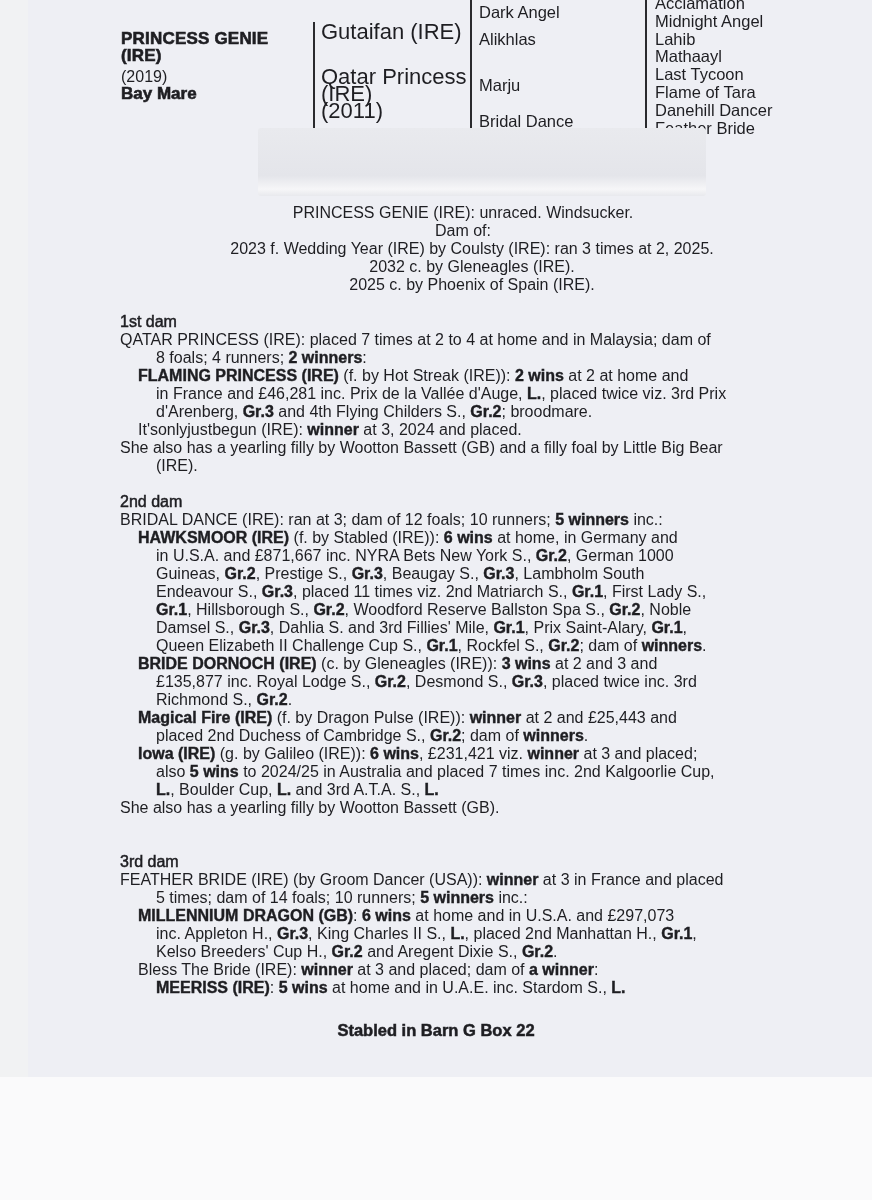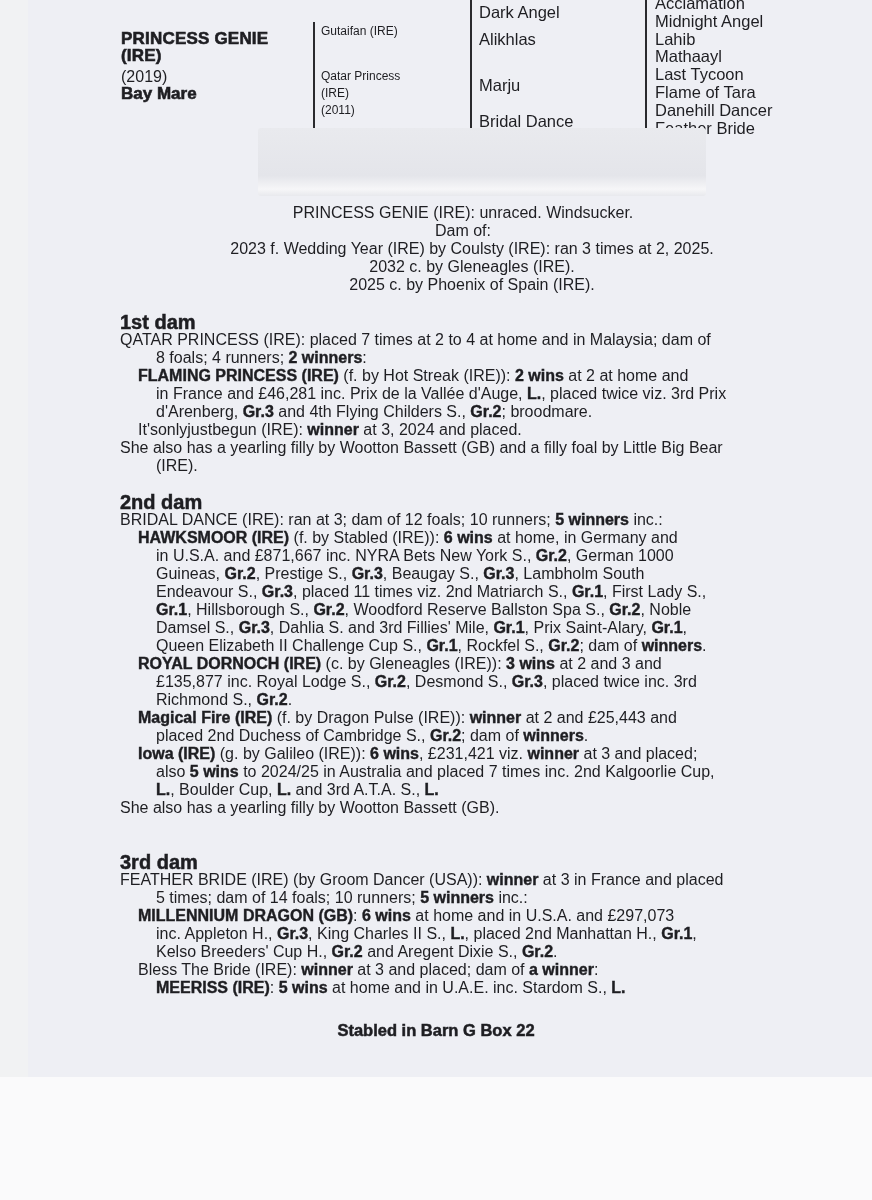--- a/index.html
+++ b/index.html
@@ -26,40 +26,40 @@
     font-family: "Liberation Sans", sans-serif; font-weight: 900;
     font-size: 17px; line-height: 17px; letter-spacing: 0.2px;
     -webkit-text-stroke: 0.6px #1e1e22;
   }
   .horse-year { position: absolute; left: 121px; top: 68px; font-size: 16px; line-height: 17px; }
   .horse-colour {
     position: absolute; left: 121px; top: 85px; font-size: 17px; line-height: 17px; font-weight: 900;
     -webkit-text-stroke: 0.6px #1e1e22;
   }
   .vline { position: absolute; width: 2px; background: #2a2a2e; }
-  .gen1 { position: absolute; left: 321px; font-size: 12px; line-height: 17px; }
+  .gen1 { position: absolute; left: 321px; font-size: 22px; line-height: 17px; }
   .gen2 { position: absolute; left: 479px; font-size: 16.5px; line-height: 17px; }
   .gen3 { position: absolute; left: 655px; font-size: 16.5px; line-height: 17.8px; }
   .hline { position: absolute; height: 1px; background: #5a5a60; }
 
   .tape {
     position: absolute; left: 258px; top: 128px; width: 448px; height: 68px;
     background: linear-gradient(#e9eaee, #e4e5ea 70%, #f6f6f8 90%, #e8e9ed);
     border-radius: 3px;
   }
 
   
   .txt {
     position: absolute; left: 120px; width: 686px;
     font-family: "Liberation Sans Narrow", "Liberation Sans", sans-serif;
     font-size: 16px; line-height: 18px; color: #1e1e22;
   }
   .p { white-space: nowrap; }
   .b { font-weight: 900; -webkit-text-stroke: 0.4px #1e1e22; }
-  .hd { font-weight: 700; font-size: 20px; -webkit-text-stroke: 0.5px #1e1e22; }
+  .hd { font-weight: 400; font-size: 16px; -webkit-text-stroke: 0.5px #1e1e22; }
   .footer {
     position: absolute; left: 0; width: 872px; top: 1021px; text-align: center;
     font-weight: 900; font-size: 16.5px; -webkit-text-stroke: 0.5px #1e1e22;
   }
 </style>
 </head>
 <body>
 
 <div class="scan-left"></div>
 <div class="page"></div>
@@ -131,21 +131,21 @@
   <div class="hd">2nd dam</div>
   <div>
       <div class="p" style="padding-left: 0px;"><span>BRIDAL DANCE (IRE): ran at 3; dam of 12 foals; 10 runners; </span><span class="b">5 winners</span><span> inc.:</span></div>
       <div class="p" style="padding-left: 18px;"><span class="b">HAWKSMOOR (IRE)</span><span> (f. by Stabled (IRE)): </span><span class="b">6 wins</span><span> at home, in Germany and</span></div>
       <div class="p" style="padding-left: 36px;"><span>in U.S.A. and £871,667 inc. NYRA Bets New York S., </span><span class="b">Gr.2</span><span>, German 1000</span></div>
       <div class="p" style="padding-left: 36px;"><span>Guineas, </span><span class="b">Gr.2</span><span>, Prestige S., </span><span class="b">Gr.3</span><span>, Beaugay S., </span><span class="b">Gr.3</span><span>, Lambholm South</span></div>
       <div class="p" style="padding-left: 36px;"><span>Endeavour S., </span><span class="b">Gr.3</span><span>, placed 11 times viz. 2nd Matriarch S., </span><span class="b">Gr.1</span><span>, First Lady S.,</span></div>
       <div class="p" style="padding-left: 36px;"><span class="b">Gr.1</span><span>, Hillsborough S., </span><span class="b">Gr.2</span><span>, Woodford Reserve Ballston Spa S., </span><span class="b">Gr.2</span><span>, Noble</span></div>
       <div class="p" style="padding-left: 36px;"><span>Damsel S., </span><span class="b">Gr.3</span><span>, Dahlia S. and 3rd Fillies' Mile, </span><span class="b">Gr.1</span><span>, Prix Saint-Alary, </span><span class="b">Gr.1</span><span>,</span></div>
       <div class="p" style="padding-left: 36px;"><span>Queen Elizabeth II Challenge Cup S., </span><span class="b">Gr.1</span><span>, Rockfel S., </span><span class="b">Gr.2</span><span>; dam of </span><span class="b">winners</span><span>.</span></div>
-      <div class="p" style="padding-left: 18px;"><span class="b">ROYAL DORNOCH (IRE)</span><span> (c. by Gleneagles (IRE)): </span><span class="b">3 wins</span><span> at 2 and 3 and</span></div>
+      <div class="p" style="padding-left: 18px;"><span class="b">BRIDE DORNOCH (IRE)</span><span> (c. by Gleneagles (IRE)): </span><span class="b">3 wins</span><span> at 2 and 3 and</span></div>
       <div class="p" style="padding-left: 36px;"><span>£135,877 inc. Royal Lodge S., </span><span class="b">Gr.2</span><span>, Desmond S., </span><span class="b">Gr.3</span><span>, placed twice inc. 3rd</span></div>
       <div class="p" style="padding-left: 36px;"><span>Richmond S., </span><span class="b">Gr.2</span><span>.</span></div>
       <div class="p" style="padding-left: 18px;"><span class="b">Magical Fire (IRE)</span><span> (f. by Dragon Pulse (IRE)): </span><span class="b">winner</span><span> at 2 and £25,443 and</span></div>
       <div class="p" style="padding-left: 36px;"><span>placed 2nd Duchess of Cambridge S., </span><span class="b">Gr.2</span><span>; dam of </span><span class="b">winners</span><span>.</span></div>
       <div class="p" style="padding-left: 18px;"><span class="b">Iowa (IRE)</span><span> (g. by Galileo (IRE)): </span><span class="b">6 wins</span><span>, £231,421 viz. </span><span class="b">winner</span><span> at 3 and placed;</span></div>
       <div class="p" style="padding-left: 36px;"><span>also </span><span class="b">5 wins</span><span> to 2024/25 in Australia and placed 7 times inc. 2nd Kalgoorlie Cup,</span></div>
       <div class="p" style="padding-left: 36px;"><span class="b">L.</span><span>, Boulder Cup, </span><span class="b">L.</span><span> and 3rd A.T.A. S., </span><span class="b">L.</span></div>
       <div class="p" style="padding-left: 0px;"><span>She also has a yearling filly by Wootton Bassett (GB).</span></div>
     </div>
 </div>

